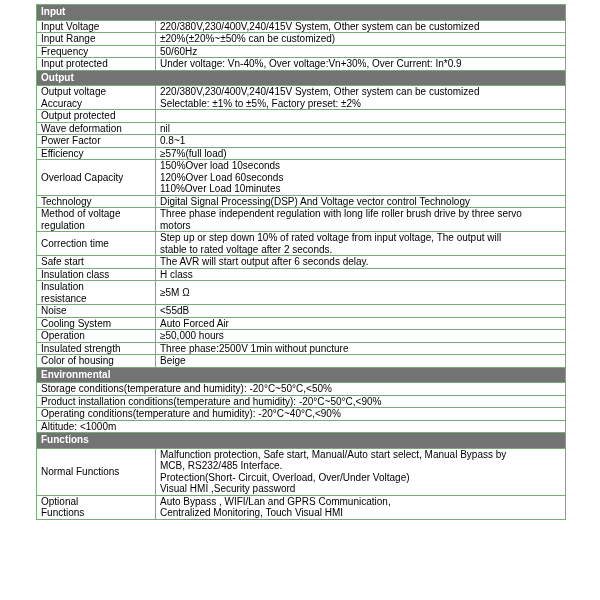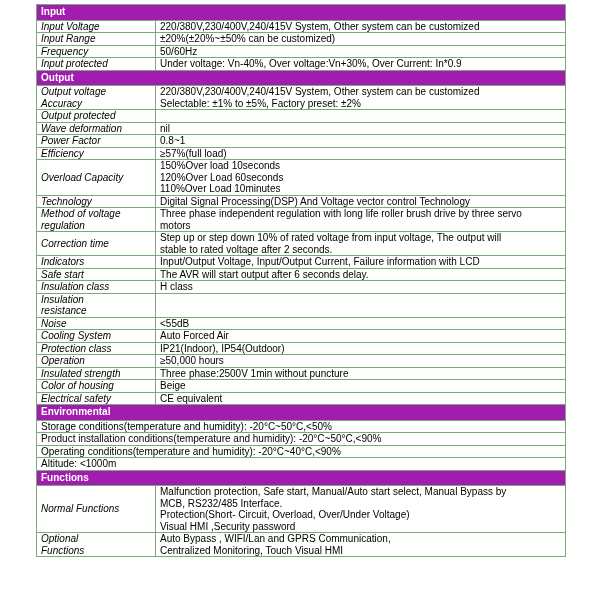--- a/index.html
+++ b/index.html
@@ -16,41 +16,40 @@
   }
   .spec-table {
     position: absolute;
     left: 36px;
     top: 4px;
     width: 530px;
     border: 1px solid #7aaa7a;
     background: #ffffff;
   }
   .section-header {
-    background: #a21caf;
+    background: #737373;
     color: #ffffff;
     font-weight: bold;
     padding: 1px 4px 2px 4px;
     border-bottom: 1px solid #7aaa7a;
   }
   .row {
     display: flex;
     align-items: center;
     border-bottom: 1px solid #7aaa7a;
   }
   .row:last-child { border-bottom: none; }
   .label {
     flex: 0 0 119px;
     align-self: stretch;
     display: flex;
     align-items: center;
     padding: 0 4px;
     border-right: 1px solid #7aaa7a;
     white-space: pre-line;
-    font-style: italic;
   }
   .value {
     flex: 1;
     padding: 0 4px;
     white-space: pre-line;
   }
 </style>
 </head>
 <body>
 
@@ -112,62 +111,51 @@
 regulation</div>
     <div class="value">Three phase independent regulation with long life roller brush drive by three servo
 motors</div>
   </div>
   <div class="row">
     <div class="label">Correction time</div>
     <div class="value">Step up or step down 10% of rated voltage from input voltage, The output will
 stable to rated voltage after 2 seconds.</div>
   </div>
   <div class="row">
-    <div class="label">Indicators</div>
-    <div class="value">Input/Output Voltage, Input/Output Current, Failure information with LCD</div>
-  </div>
-  <div class="row">
     <div class="label">Safe start</div>
     <div class="value">The AVR will start output after 6 seconds delay.</div>
   </div>
   <div class="row">
     <div class="label">Insulation class</div>
     <div class="value">H class</div>
   </div>
   <div class="row">
     <div class="label">Insulation
 resistance</div>
+    <div class="value">≥5M Ω</div>
   </div>
   <div class="row">
     <div class="label">Noise</div>
     <div class="value">&lt;55dB</div>
   </div>
   <div class="row">
     <div class="label">Cooling System</div>
     <div class="value">Auto Forced Air</div>
-  </div>
-  <div class="row">
-    <div class="label">Protection class</div>
-    <div class="value">IP21(Indoor), IP54(Outdoor)</div>
   </div>
   <div class="row">
     <div class="label">Operation</div>
     <div class="value">≥50,000 hours</div>
   </div>
   <div class="row">
     <div class="label">Insulated strength</div>
     <div class="value">Three phase:2500V 1min without puncture</div>
   </div>
   <div class="row">
     <div class="label">Color of housing</div>
     <div class="value">Beige</div>
-  </div>
-  <div class="row">
-    <div class="label">Electrical safety</div>
-    <div class="value">CE equivalent</div>
   </div>
 
   <div class="section-header">Environmental</div>
   <div class="row">
     <div class="value">Storage conditions(temperature and humidity): -20°C~50°C,&lt;50%</div>
   </div>
   <div class="row">
     <div class="value">Product installation conditions(temperature and humidity): -20°C~50°C,&lt;90%</div>
   </div>
   <div class="row">

